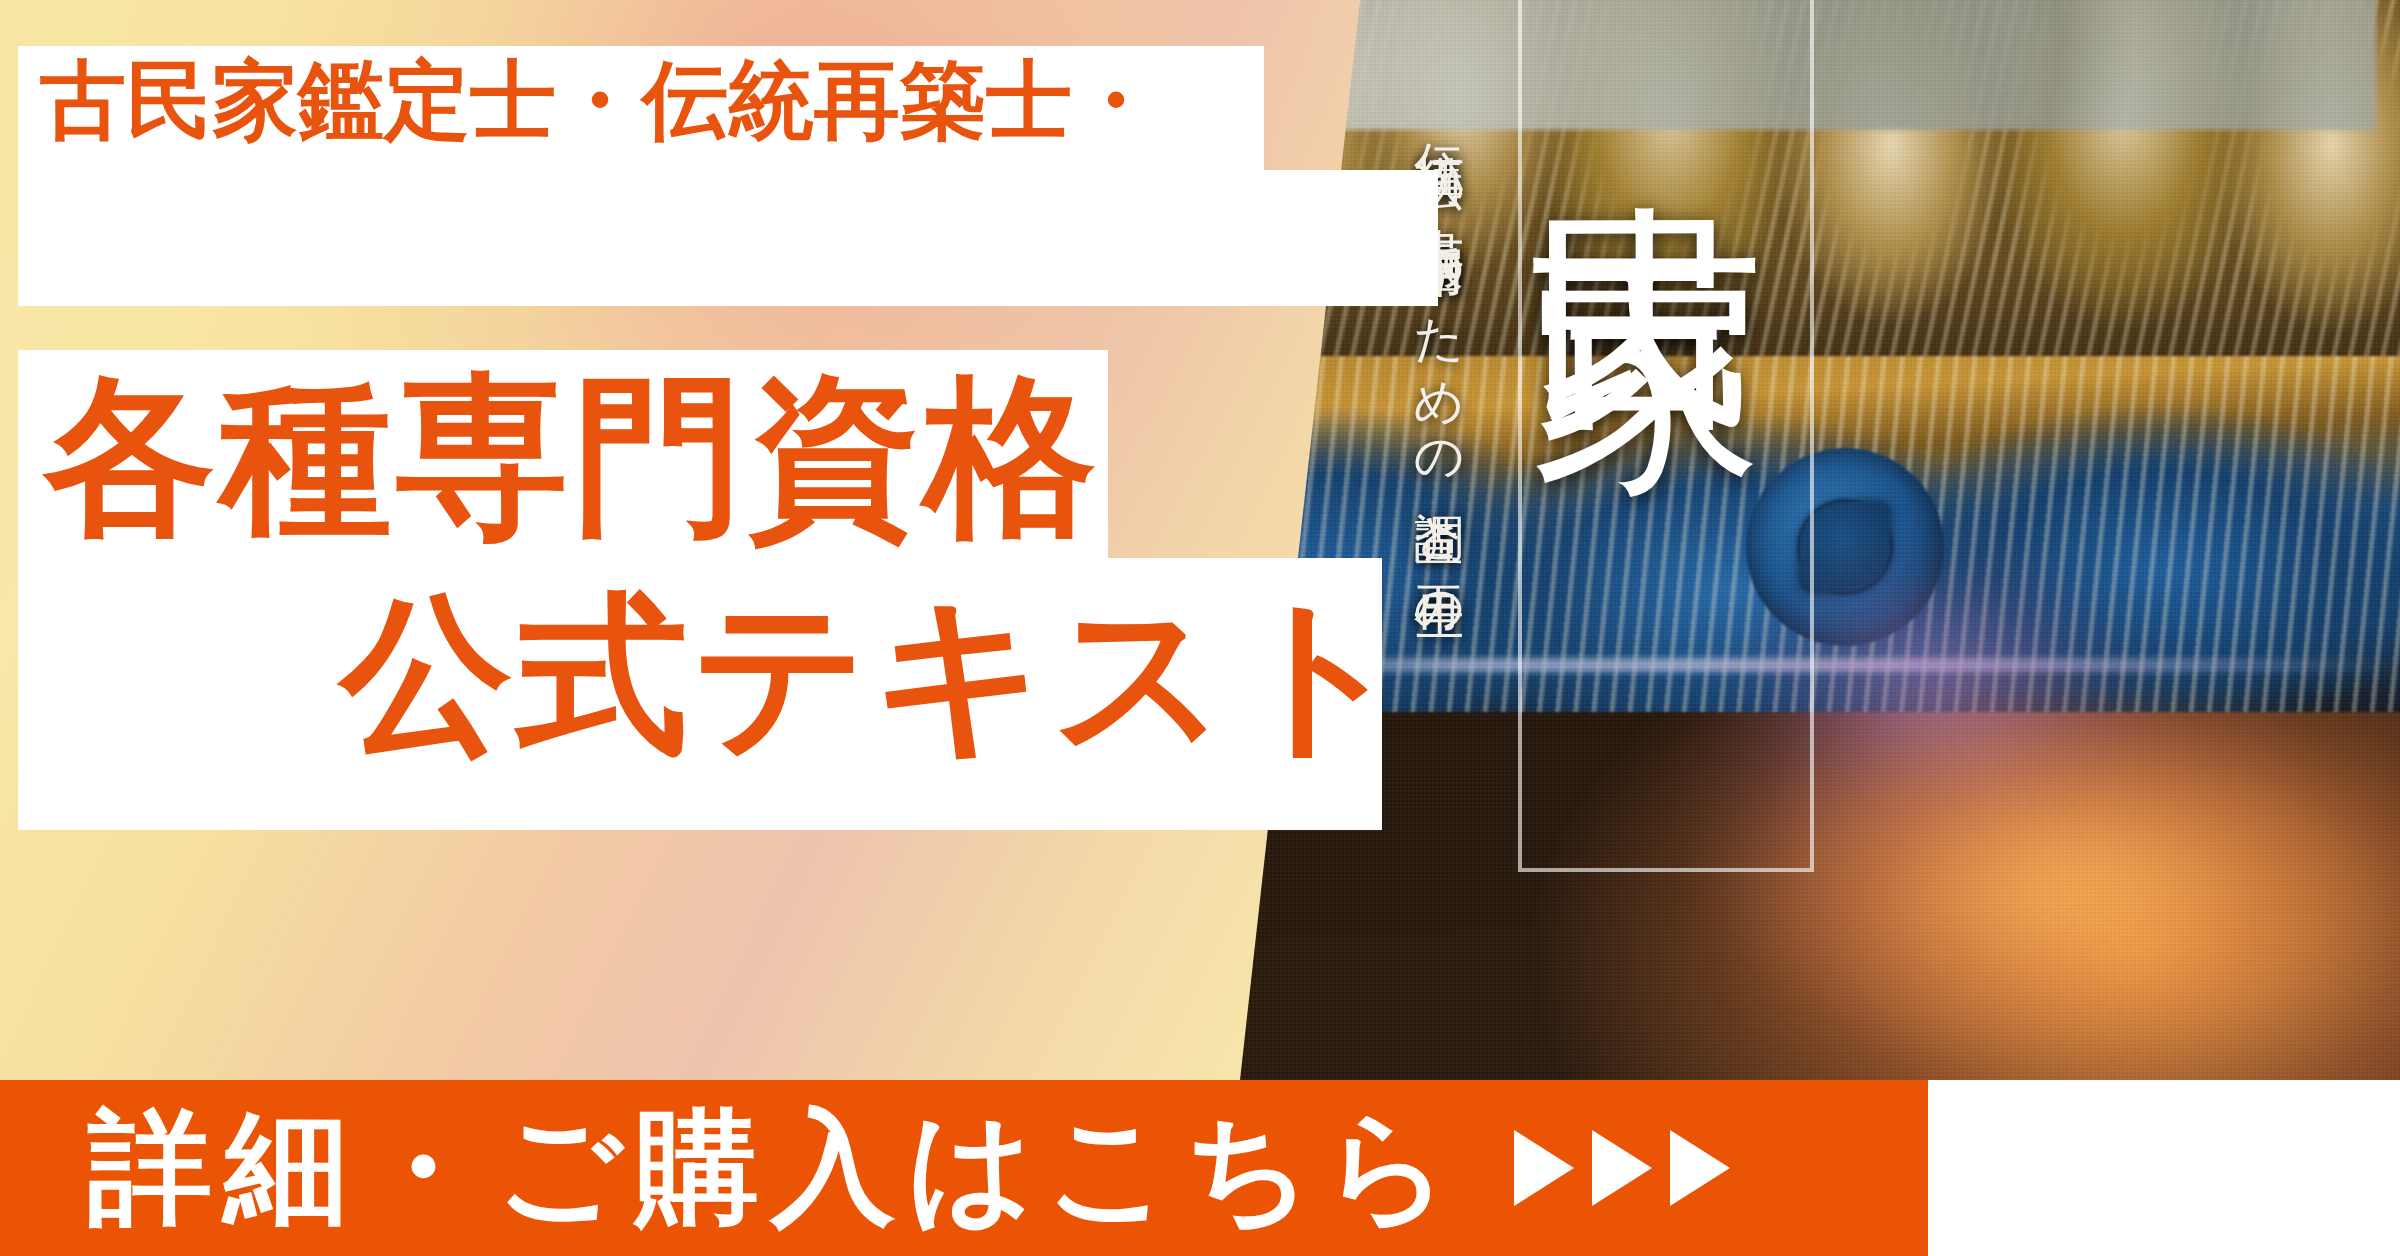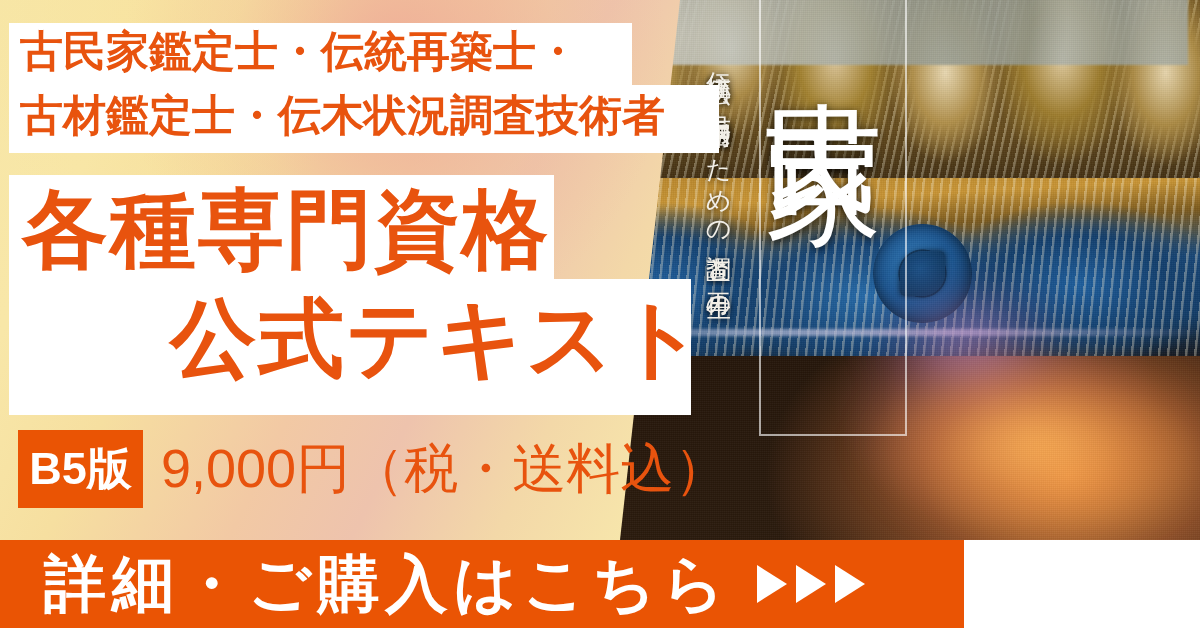--- a/index.html
+++ b/index.html
@@ -348,34 +348,29 @@
   <div class="cover-title">古民家</div>
   <div class="cover-sub">伝統構法 古民家活用のための調査と再生の</div>
 
   <div class="cream-panel"></div>
   <div class="cream-blush"></div>
 
   <div class="band-a"></div>
   <div class="band-b"></div>
   <div class="eyebrow">
     <span class="l1">古民家鑑定士・伝統再築士・</span>
-    <span class="l2">古材鑑定士・伝木状況調査技術者</span>
   </div>
 
   <div class="band-c"></div>
   <div class="band-d"></div>
   <div class="headline">
     <span class="h1">各種専門資格</span>
     <span class="h2">公式テキスト</span>
   </div>
 
-  <div class="price-row">
-    <span class="badge">B5版</span>
-    <span class="price-text">9,000円（税・送料込）</span>
-  </div>
 
   <div class="cta">
     <span class="cta-text">詳細・ご購入はこちら</span>
     <span class="cta-arrows">
       <span class="tri"></span>
       <span class="tri"></span>
       <span class="tri"></span>
     </span>
   </div>
 

